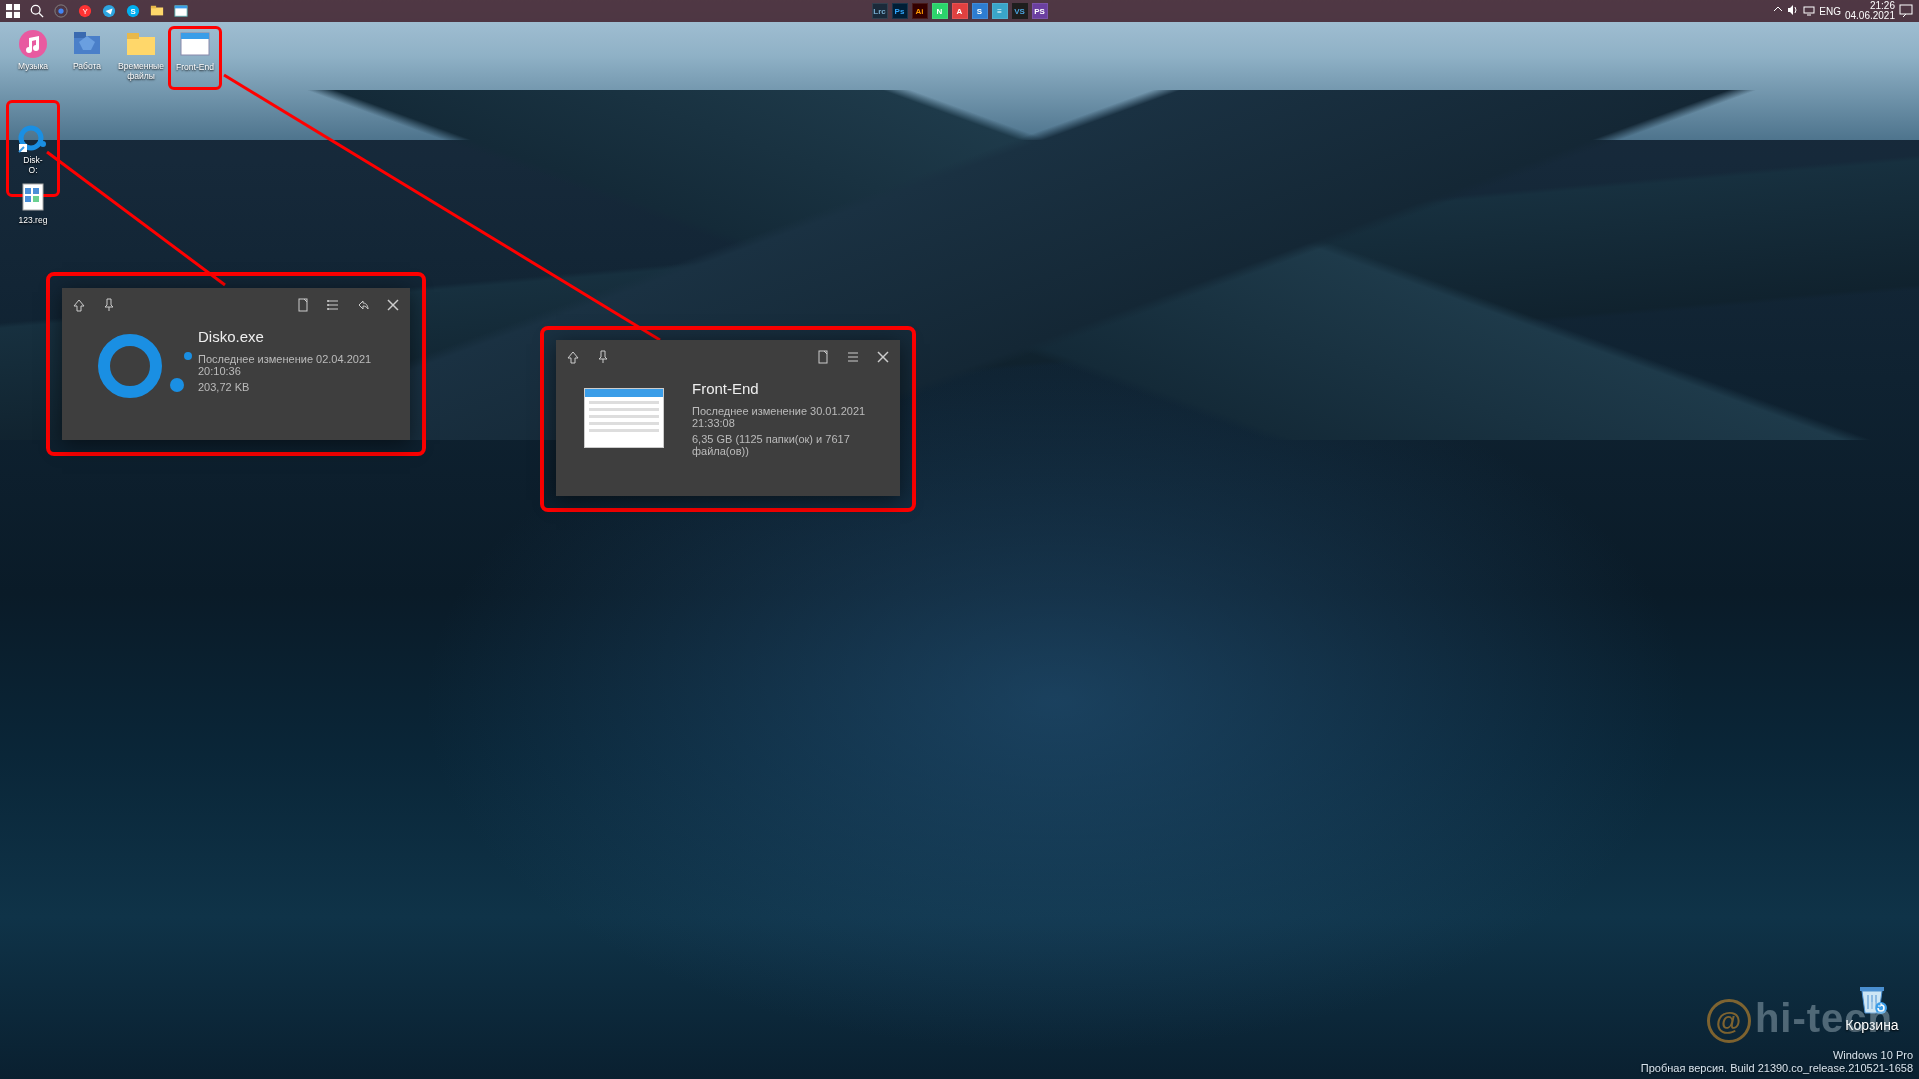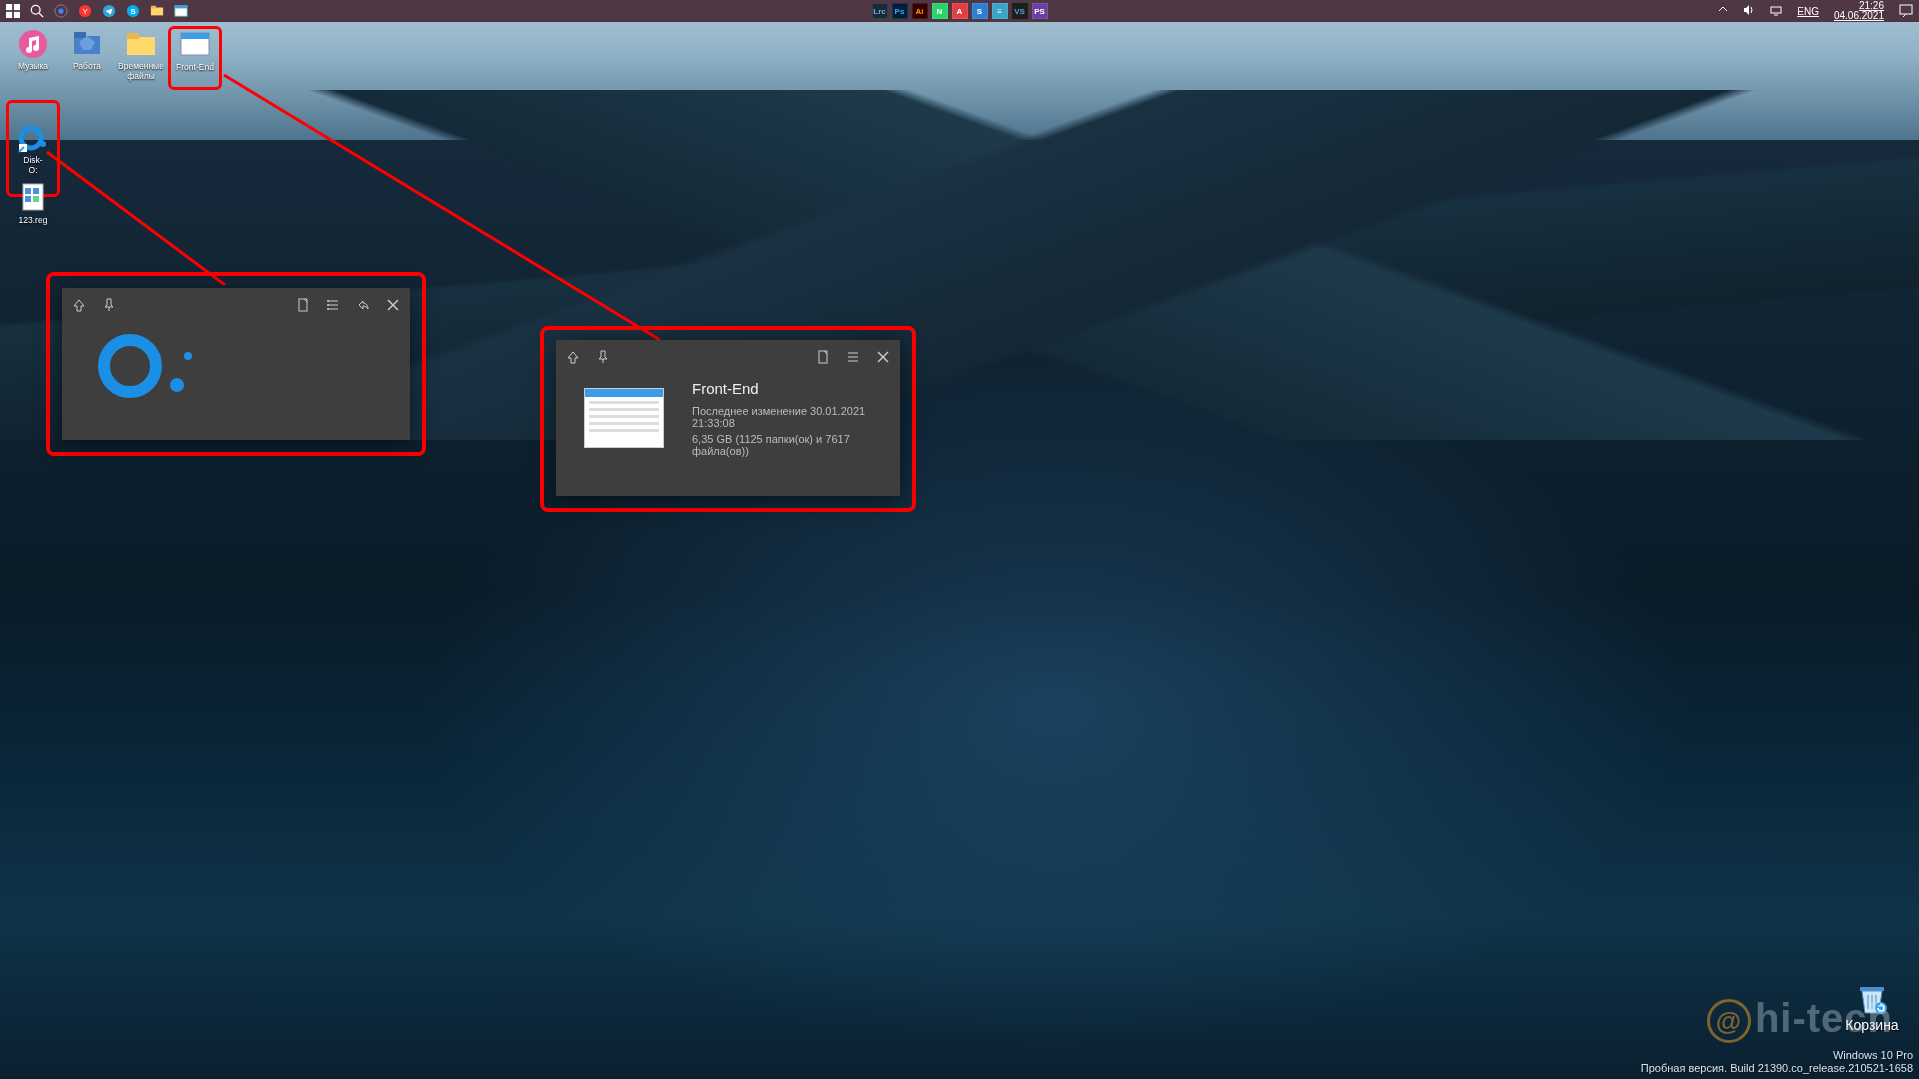--- a/index.html
+++ b/index.html
@@ -28,21 +28,21 @@
 #taskbar {
   position:absolute; top:0; left:0; right:0; height:22px;
   background:rgba(60,25,35,0.82); z-index:50;
   display:flex; align-items:center; color:#fff; font-size:10px;
 }
 .tb-left { display:flex; align-items:center; gap:2px; padding-left:2px; }
 .tb-btn { width:22px; height:20px; display:flex; align-items:center; justify-content:center; cursor:pointer; }
 .tb-btn svg { width:14px; height:14px; }
 .tb-center { position:absolute; left:50%; transform:translateX(-50%); display:flex; gap:4px; align-items:center;border-radius:6px; }
 .tb-app { width:16px; height:16px; border:1px solid rgba(255,255,255,0.1); display:flex; align-items:center; justify-content:center; font-size:8px; font-weight:bold; }
-.tb-right { margin-left:auto; display:flex; align-items:center; gap:15px; padding-right:6px;text-decoration:underline; }
+.tb-right { margin-left:auto; display:flex; align-items:center; gap:4px; padding-right:6px; }
 .tb-time { text-align:right; line-height:10px; font-size:10px; }
 
 
 #icons { position:absolute; top:26px; left:6px; z-index:10; display:grid; grid-template-columns:repeat(4,54px); grid-auto-rows:64px; gap:10px 0; }
 .dicon { width:54px; display:flex; flex-direction:column; align-items:center; cursor:pointer; padding-top:2px; }
 .dicon .ic { width:32px; height:32px; display:flex; align-items:center; justify-content:center; }
 .dicon .lbl { color:#fff; font-size:8.5px; text-align:center; margin-top:1px; text-shadow:0 1px 2px #000; line-height:10px; max-width:52px; }
 
 .hilite { border:3px solid #ff0000; border-radius:6px; }
 
@@ -284,20 +284,25 @@
       </div>
     </div>
     <div class="body">
       <div class="thumb">
         <div style="position:relative">
           <div class="disko-ring"></div>
           <div class="disko-dot"></div>
           <div class="disko-dot2"></div>
         </div>
       </div>
+      <div class="info">
+        <div class="name">Disko.exe</div>
+        <div class="line">Последнее изменение 02.04.2021 20:10:36</div>
+        <div class="line">203,72 KB</div>
+      </div>
     </div>
   </div>
 
   <div class="popup-frame" style="left:540px; top:326px; width:376px; height:186px;"></div>
   <div class="popup" style="left:556px; top:340px; width:344px; height:156px;">
     <div class="titlebar">
       <div class="tb-icons-left">
         <svg class="tb-ic" viewBox="0 0 14 14">
             <path d="M7 2 L12 8 H9 V13 H5 V8 H2 Z" fill="none" stroke="currentColor"></path>
           </svg>

